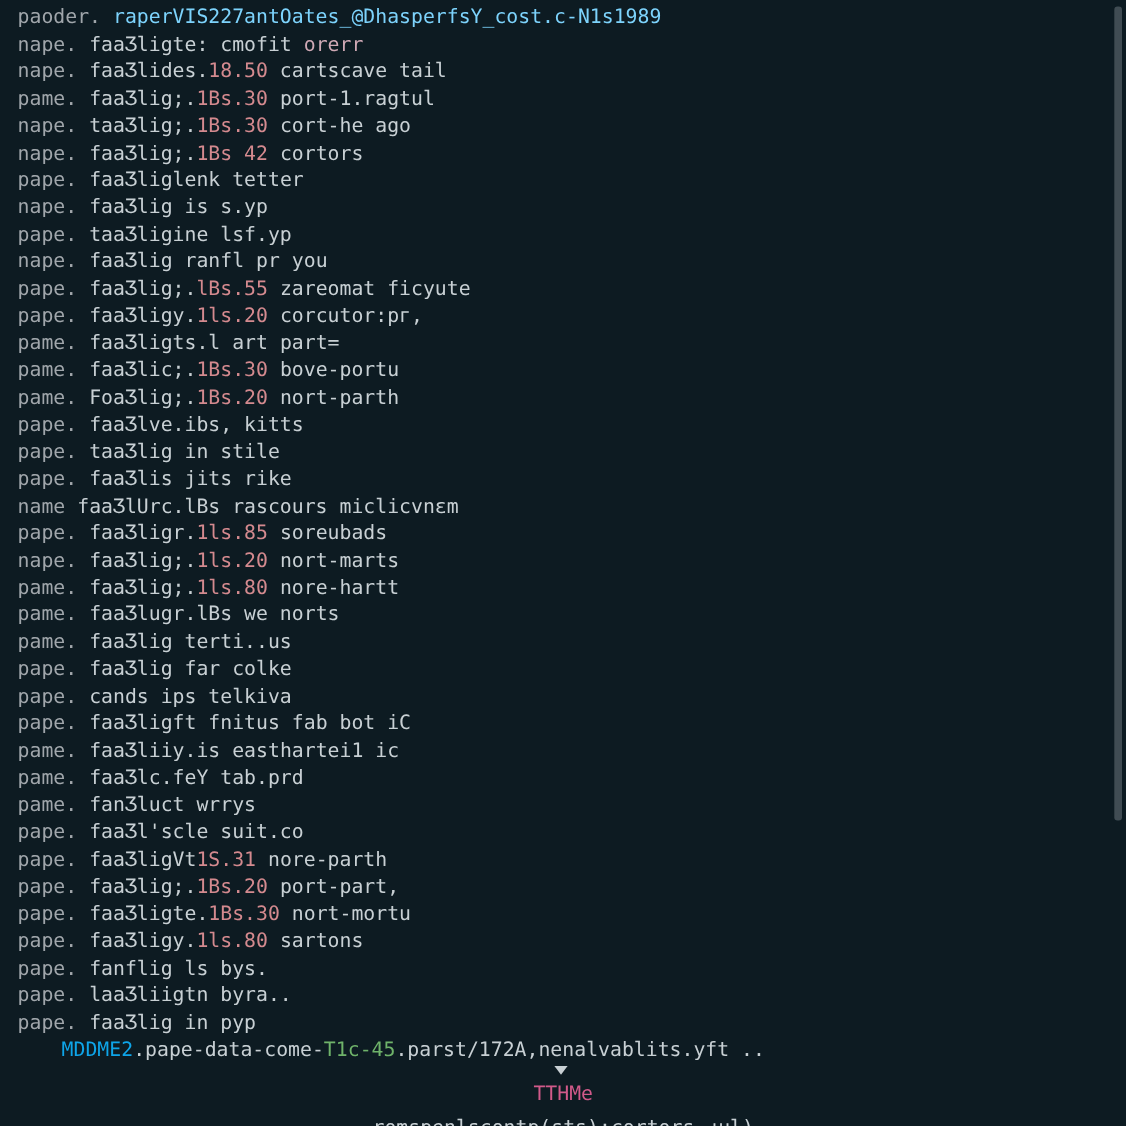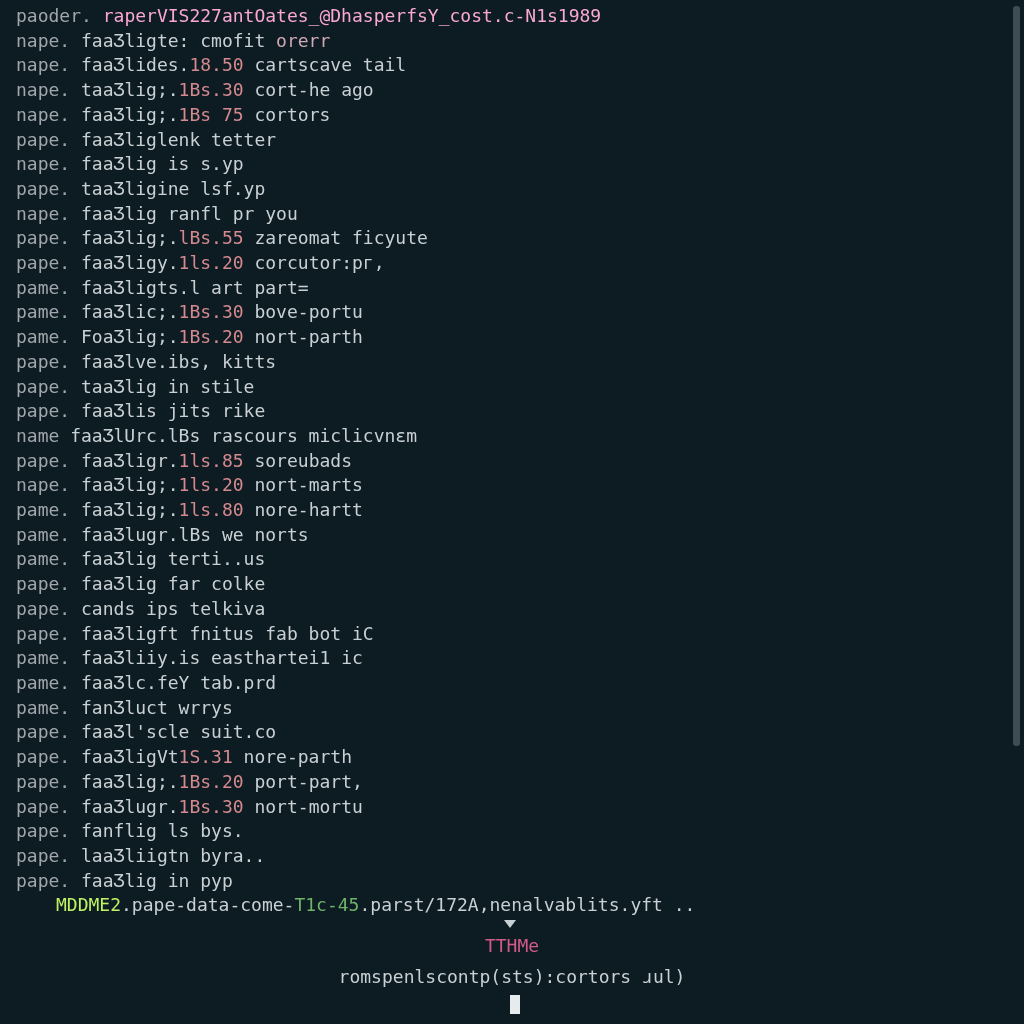--- a/index.html
+++ b/index.html
@@ -26,24 +26,24 @@
     width: 7px;
     height: 740px;
     background: rgba(160,170,175,0.35);
     border-radius: 3px;
   }
   .line { white-space: pre; }
   .c-gray   { color: #a0a6ab; text-align: right; }
   .c-text   { color: #c8d0d4; }
   .c-rose   { color: #d48a8f; }
   .c-cmd    { color: #cfa9b5; }
-  .c-olive  { color: #f9a8d4; }
+  .c-olive  { color: #7dd3fc; }
   .c-green  { color: #6fb36a; }
   .c-mag    { color: #d15a8a; }
-  .c-red    { color: #bef264; padding-left: 40px; }
+  .c-red    { color: #0ea5e9; padding-left: 40px; }
   .prompt-row {
     display: flex;
     align-items: center;
     gap: 6px;
     padding-top: 2px;
     flex-direction: column;
   }
   .chev {
     display: inline-block;
     width: 0; height: 0;
@@ -66,22 +66,23 @@
 <body>
 
 <div class="terminal">
 
   <div class="scrollbar"></div>
 
   <div id="lines">
       <div class="line"><span class="c-gray">paoder. </span><span class="c-olive">raperVIS227antOates_@DhasperfsY_cost.c-N1s1989</span></div>
       <div class="line"><span class="c-gray">nape. </span><span class="c-text">faaƷligte:</span><span class="c-text"> cmofit</span><span class="c-cmd"> orerr</span></div>
       <div class="line"><span class="c-gray">nape. </span><span class="c-text">faaƷlides.</span><span class="c-rose">18.50</span><span class="c-text"> cartscave tail</span></div>
+      <div class="line"><span class="c-gray">pame. </span><span class="c-text">faaƷlig;.</span><span class="c-rose">1Bs.30</span><span class="c-text"> port-1.ragtul</span></div>
       <div class="line"><span class="c-gray">nape. </span><span class="c-text">taaƷlig;.</span><span class="c-rose">1Bs.30</span><span class="c-text"> cort-he ago</span></div>
-      <div class="line"><span class="c-gray">nape. </span><span class="c-text">faaƷlig;.</span><span class="c-rose">1Bs 75</span><span class="c-text"> cortors</span></div>
+      <div class="line"><span class="c-gray">nape. </span><span class="c-text">faaƷlig;.</span><span class="c-rose">1Bs 42</span><span class="c-text"> cortors</span></div>
       <div class="line"><span class="c-gray">pape. </span><span class="c-text">faaƷliglenk</span><span class="c-text"> tetter</span></div>
       <div class="line"><span class="c-gray">nape. </span><span class="c-text">faaƷlig</span><span class="c-text"> is s.yp</span></div>
       <div class="line"><span class="c-gray">pape. </span><span class="c-text">taaƷligine</span><span class="c-text"> lsf.yp</span></div>
       <div class="line"><span class="c-gray">nape. </span><span class="c-text">faaƷlig</span><span class="c-text"> ranfl pr you</span></div>
       <div class="line"><span class="c-gray">pape. </span><span class="c-text">faaƷlig;.</span><span class="c-rose">lBs.55</span><span class="c-text"> zareomat ficyute</span></div>
       <div class="line"><span class="c-gray">pape. </span><span class="c-text">faaƷligy.</span><span class="c-rose">1ls.20</span><span class="c-text"> corcutor:pг,</span></div>
       <div class="line"><span class="c-gray">pame. </span><span class="c-text">faaƷligts.l</span><span class="c-text"> art part=</span></div>
       <div class="line"><span class="c-gray">pame. </span><span class="c-text">faaƷlic;.</span><span class="c-rose">1Bs.30</span><span class="c-text"> bove-portu</span></div>
       <div class="line"><span class="c-gray">pame. </span><span class="c-text">FoaƷlig;.</span><span class="c-rose">1Bs.20</span><span class="c-text"> nort-parth</span></div>
       <div class="line"><span class="c-gray">pape. </span><span class="c-text">faaƷlve.ibs,</span><span class="c-text"> kitts</span></div>
@@ -95,21 +96,22 @@
       <div class="line"><span class="c-gray">pame. </span><span class="c-text">faaƷlig</span><span class="c-text"> terti..us</span></div>
       <div class="line"><span class="c-gray">pape. </span><span class="c-text">faaƷlig</span><span class="c-text"> far colke</span></div>
       <div class="line"><span class="c-gray">pape. </span><span class="c-text">cands</span><span class="c-text"> ips telkiva</span></div>
       <div class="line"><span class="c-gray">pape. </span><span class="c-text">faaƷligft</span><span class="c-text"> fnitus fab bot iC</span></div>
       <div class="line"><span class="c-gray">pame. </span><span class="c-text">faaƷliiy.is</span><span class="c-text"> easthartei1 ic</span></div>
       <div class="line"><span class="c-gray">pame. </span><span class="c-text">faaƷlc.feY</span><span class="c-text"> tab.prd</span></div>
       <div class="line"><span class="c-gray">pame. </span><span class="c-text">fanƷluct</span><span class="c-text"> wrrys</span></div>
       <div class="line"><span class="c-gray">pape. </span><span class="c-text">faaƷl'scle</span><span class="c-text"> suit.co</span></div>
       <div class="line"><span class="c-gray">pape. </span><span class="c-text">faaƷligVt</span><span class="c-rose">1S.31</span><span class="c-text"> nore-parth</span></div>
       <div class="line"><span class="c-gray">pape. </span><span class="c-text">faaƷlig;.</span><span class="c-rose">1Bs.20</span><span class="c-text"> port-part,</span></div>
-      <div class="line"><span class="c-gray">pape. </span><span class="c-text">faaƷlugr.</span><span class="c-rose">1Bs.30</span><span class="c-text"> nort-mortu</span></div>
+      <div class="line"><span class="c-gray">pape. </span><span class="c-text">faaƷligte.</span><span class="c-rose">1Bs.30</span><span class="c-text"> nort-mortu</span></div>
+      <div class="line"><span class="c-gray">pape. </span><span class="c-text">faaƷligy.</span><span class="c-rose">1ls.80</span><span class="c-text"> sartons</span></div>
       <div class="line"><span class="c-gray">pape. </span><span class="c-text">fanflig</span><span class="c-text"> ls bys.</span></div>
       <div class="line"><span class="c-gray">pape. </span><span class="c-text">laaƷliigtn</span><span class="c-text"> byra..</span></div>
       <div class="line"><span class="c-gray">pape. </span><span class="c-text">faaƷlig</span><span class="c-text"> in pyp</span></div>
       <div class="line"><span class="c-red">MDDME2</span><span class="c-text">.pape-data-come-</span><span class="c-green">T1c-45</span><span class="c-text">.parst/172A,nenalvablits.yft ..</span></div>
     </div>
 
   <div class="prompt-row">
     <span class="chev"></span>
     <span class="c-mag">TTHMe</span>
     <span class="c-text">romspenlscontp(sts):cortors ɹul)</span>

